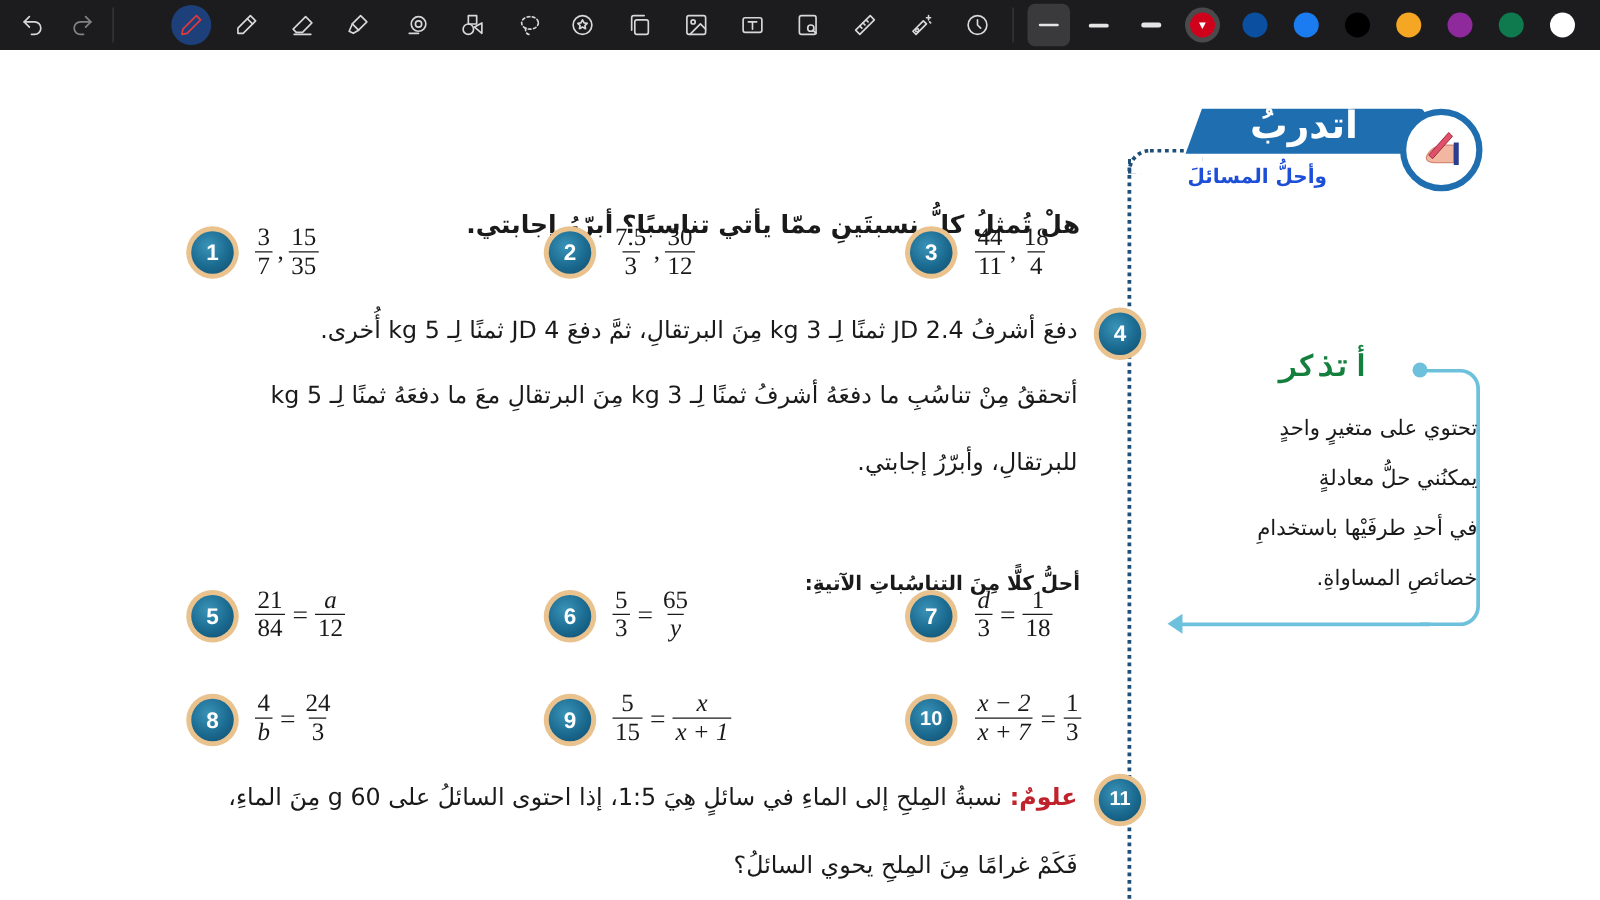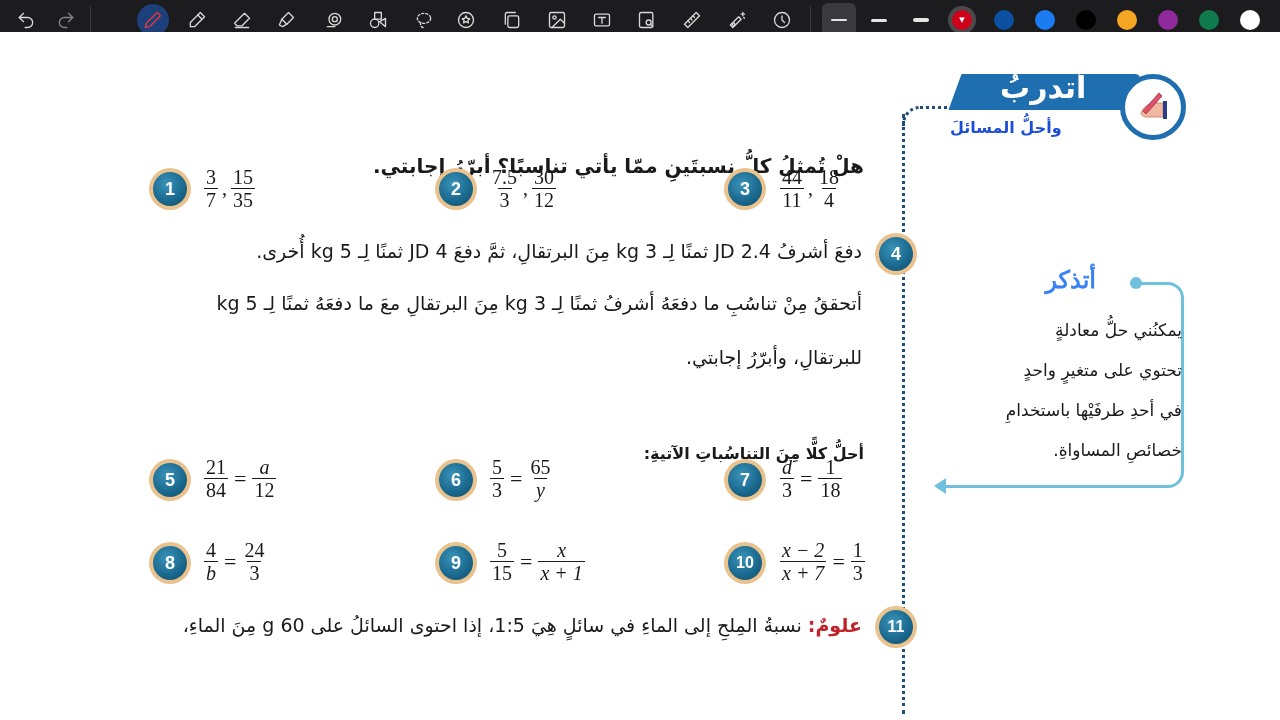--- a/index.html
+++ b/index.html
@@ -14,21 +14,21 @@
   .tb-btn.active-pen svg { stroke: #e23a3a; }
   .tb-divider { position: absolute; top: 6px; width: 1px; height: 28px; background: #3a3a3c; }
   .stroke-btn { position: absolute; top: 3px; width: 34px; height: 34px; display: flex; align-items: center; justify-content: center; border-radius: 6px; cursor: pointer; }
   .stroke-btn.selected { background: #3a3a3c; }
   .stroke-line { width: 16px; background: #e5e5e5; border-radius: 2px; }
   .swatch { position: absolute; top: 10px; width: 20px; height: 20px; border-radius: 50%; cursor: pointer; }
   .swatch.selected { box-shadow: 0 0 0 4px #4a4a4c; }
   .swatch .chev { color: #fff; font-size: 7px; display: flex; align-items: center; justify-content: center; width: 100%; height: 100%; font-family: "DejaVu Sans", sans-serif; }
 
   
-  .page { position: absolute; left: 0; top: 32px; width: 1280px; height: 578px; background: #fff; }
+  .page { position: absolute; left: 0; top: 45px; width: 1280px; height: 578px; background: #fff; }
   .rtl { direction: rtl; unicode-bidi: embed; }
   .txt { position: absolute; color: #1a1a1a; font-family: "DejaVu Sans", sans-serif; font-size: 19px; white-space: nowrap; }
   .bold { font-weight: bold; margin-top: 36px; }
 
   .num-badge { position: absolute; width: 42px; height: 42px; border-radius: 50%; background: #e9c28e; display: flex; align-items: center; justify-content: center; }
   .num-badge .inner { width: 34px; height: 34px; border-radius: 50%; background: radial-gradient(circle at 40% 35%, #3a93b8 0%, #1b6a90 55%, #0f4b6b 100%); color: #fff; font-family: "Liberation Sans", sans-serif; font-weight: bold; font-size: 18px; display: flex; align-items: center; justify-content: center; }
 
   .frac { display: inline-flex; flex-direction: column; align-items: center; vertical-align: middle; font-family: "Liberation Serif", serif; font-size: 20px; line-height: 22px; color: #1a1a1a; }
   .frac .num { padding: 0 2px; }
   .frac .den { border-top: 1.5px solid #1a1a1a; padding: 0 2px; }
@@ -44,21 +44,21 @@
   .hdr-banner { position: absolute; left: 955px; top: 42px; width: 180px; height: 36px; background: #1f6fb0; border-radius: 0 6px 6px 0; transform: skewX(-20deg); }
   .hdr-title { position: absolute; left: 1000px; top: 38px; color: #fff; font-family: "DejaVu Sans", sans-serif; font-weight: bold; font-size: 30px; }
   .hdr-sub { position: absolute; left: 950px; top: 86px; color: #1d4ed8; font-family: "DejaVu Sans", sans-serif; font-weight: bold; font-size: 16px; }
   .hdr-circle { position: absolute; left: 1120px; top: 42px; width: 66px; height: 66px; border-radius: 50%; background: #fff; border: 5px solid #1f6fb0; display: flex; align-items: center; justify-content: center; }
 
   
   .remember-frame { position: absolute; left: 1136px; top: 250px; width: 48px; height: 206px; border: 3px solid #6ec1dc; border-left: none; border-radius: 0 16px 16px 0; }
   .remember-bottom { position: absolute; left: 944px; top: 453px; width: 200px; height: 3px; background: #6ec1dc; }
   .remember-arrow { position: absolute; left: 934px; top: 446px; width: 0; height: 0; border-top: 8px solid transparent; border-bottom: 8px solid transparent; border-right: 12px solid #6ec1dc; }
   .remember-dot { position: absolute; left: 1130px; top: 245px; width: 12px; height: 12px; border-radius: 50%; background: #6ec1dc; }
-  .remember-title { position: absolute; right: 184px; top: 234px; color: #3b82f6; font-family: Liberation Sans, sans-serif; font-weight: bold; font-size: 24px; }
+  .remember-title { position: absolute; right: 184px; top: 234px; color: #15803d; font-family: Liberation Mono, monospace; font-weight: bold; font-size: 24px; }
   .remember-body { position: absolute; right: 98px; top: 278px; width: 230px; color: #1a1a1a; font-family: "DejaVu Sans", sans-serif; font-size: 17px; line-height: 40px; text-align: right; }
 
   .label-red { color: #c0232b; font-weight: bold; }
 </style>
 </head>
 <body>
 
 <div class="toolbar">
   <div class="tb-btn" style="left:10px">
     <svg viewBox="0 0 24 24">
@@ -353,25 +353,26 @@
       </span>
   </div>
 
   <div class="num-badge" style="left:875px; top:574px">
       <div class="inner" style="font-size:16px">11</div>
     </div>
   <div class="txt rtl" style="right:418px; top:582px;">
     <span class="label-red">علومٌ:</span>
     <span>نسبةُ المِلحِ إلى الماءِ في سائلٍ هِيَ 1:5، إذا احتوى السائلُ على 60 g مِنَ الماءِ،</span>
   </div>
+  <div class="txt rtl" style="right:418px; top:636px;">فَكَمْ غرامًا مِنَ المِلحِ يحوي السائلُ؟</div>
 
   <div class="remember-frame"></div>
   <div class="remember-bottom"></div>
   <div class="remember-arrow"></div>
   <div class="remember-dot"></div>
   <div class="remember-title rtl">أتذكر</div>
   <div class="remember-body rtl">
+    <div>تحتوي على متغيرٍ واحدٍ</div>
     <div>يمكنُني حلُّ معادلةٍ</div>
-    <div>تحتوي على متغيرٍ واحدٍ</div>
     <div>في أحدِ طرفَيْها باستخدامِ</div>
     <div>خصائصِ المساواةِ.</div>
   </div>
 </div>
 
 </body></html>

